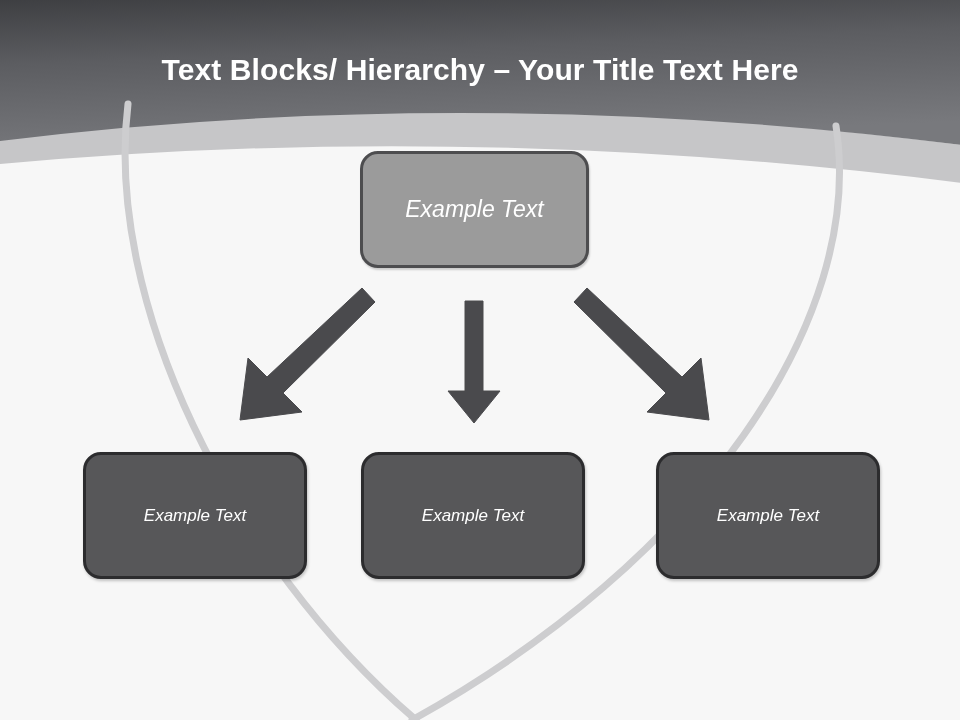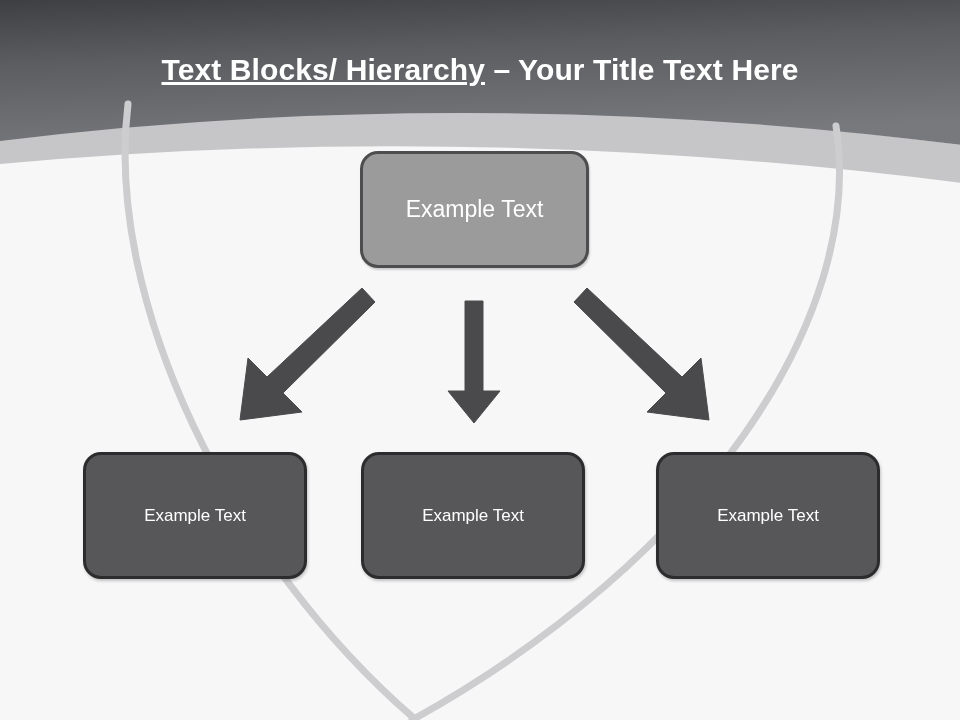--- a/index.html
+++ b/index.html
@@ -40,21 +40,20 @@
     width: 960px;
     text-align: center;
     color: #ffffff;
     font-size: 30px;
     line-height: 40px;
     letter-spacing: 0.1px;
     white-space: nowrap;
   }
   .title-strong {
     font-weight: bold;
-    text-decoration: underline;
   }
   .title-rest {
     font-weight: bold;
   }
 
   
   .node {
     position: absolute;
     box-sizing: border-box;
     border-radius: 18px;
@@ -85,20 +84,21 @@
     font-size: 17px;
     box-shadow: 1px 2px 3px rgba(0,0,0,0.22);
   }
   .leaf-1 { left: 83px; }
   .leaf-2 { left: 361px; }
   .leaf-3 { left: 656px; }
 
   .node-label {
     display: block;
     padding: 0 8px;
+    font-style: italic;
   }
 
   
   .arrows-layer {
     position: absolute;
     left: 0;
     top: 0;
     width: 960px;
     height: 720px;
   }

